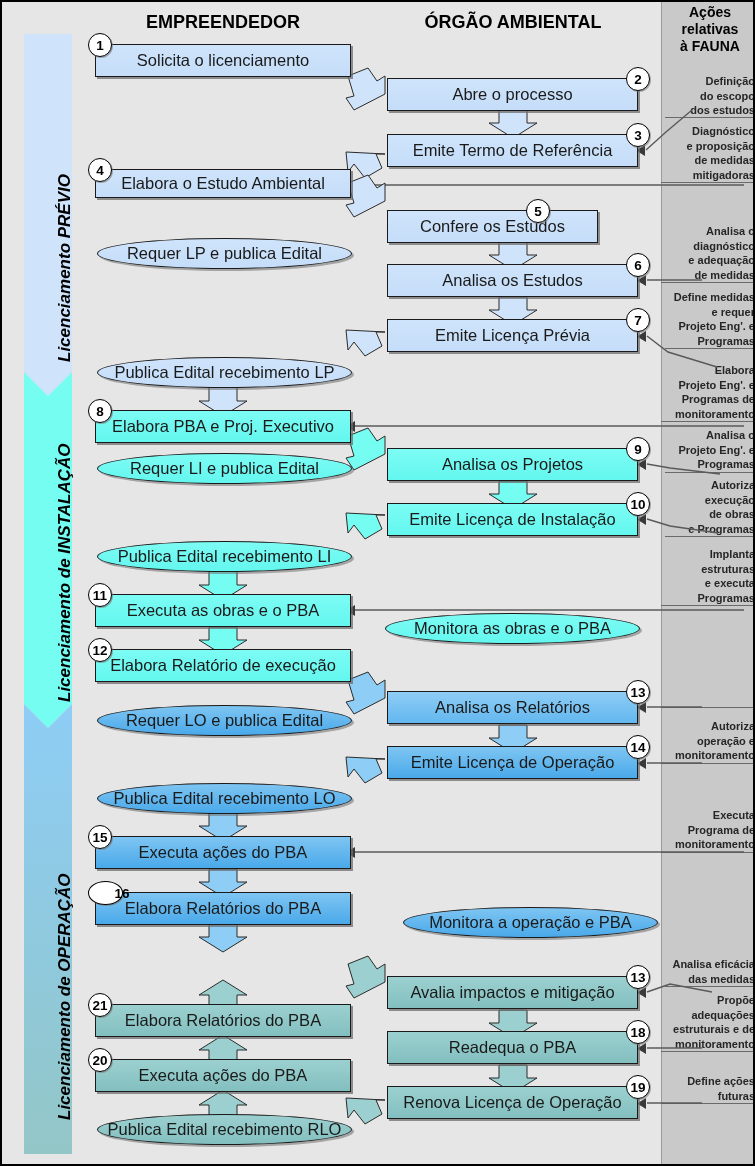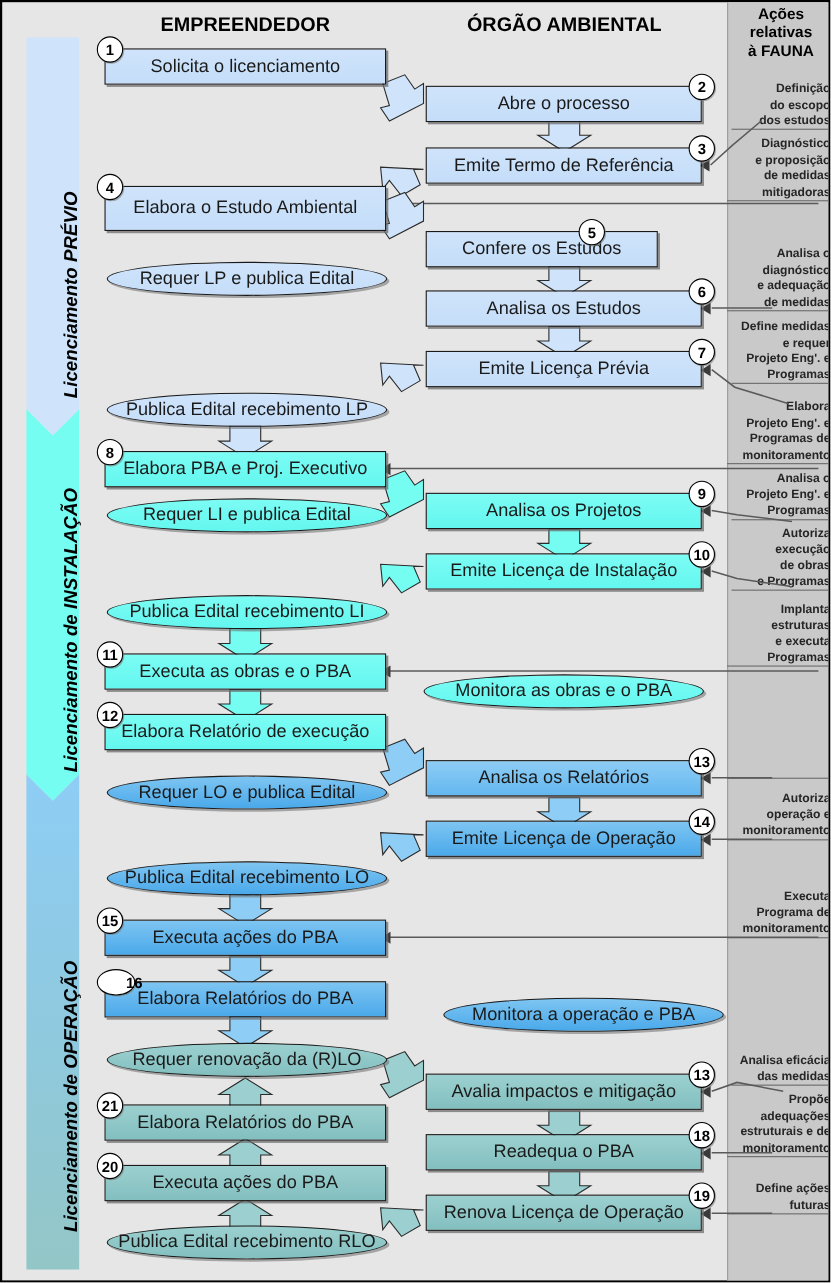--- a/index.html
+++ b/index.html
@@ -293,21 +293,21 @@
 
     <div class="node rect f-prev" style="left:93px; top:42px; width:256px; height:33px;">Solicita o licenciamento</div>
     <div class="badge" style="left:86px; top:31px;">1</div>
 
     <div class="node rect f-prev" style="left:385px; top:76px; width:251px; height:33px;">Abre o processo</div>
     <div class="badge" style="left:624px; top:65px;">2</div>
 
     <div class="node rect f-prev" style="left:385px; top:132px; width:251px; height:33px;">Emite Termo de Referência</div>
     <div class="badge" style="left:624px; top:121px;">3</div>
 
-    <div class="node rect f-prev" style="left:93px; top:167px; width:256px; height:41px;">Elabora o Estudo Ambiental</div>
+    <div class="node rect f-prev" style="left:93px; top:167px; width:256px; height:29px;">Elabora o Estudo Ambiental</div>
     <div class="badge" style="left:86px; top:156px;">4</div>
 
     <div class="node ellipse f-prev" style="left:95px; top:236px; width:255px; height:31px;">Requer LP e publica Edital</div>
 
     <div class="node rect f-prev" style="left:385px; top:208px; width:211px; height:33px;">Confere os Estudos</div>
     <div class="badge" style="left:524px; top:197px;">5</div>
 
     <div class="node rect f-prev" style="left:385px; top:262px; width:251px; height:33px;">Analisa os Estudos</div>
     <div class="badge" style="left:624px; top:251px;">6</div>
 
@@ -348,21 +348,20 @@
     <div class="node ellipse f-op1b" style="left:95px; top:781px; width:255px; height:31px;">Publica Edital recebimento LO</div>
 
     <div class="node rect f-op1b" style="left:93px; top:834px; width:256px; height:33px;">Executa ações do PBA</div>
     <div class="badge" style="left:86px; top:823px;">15</div>
 
     <div class="node ellipse f-op1b" style="left:401px; top:861px; width:255px; height:31px;margin-top:44px;">Monitora a operação e PBA</div>
 
     <div class="node rect f-op1b" style="left:93px; top:890px; width:256px; height:33px;">Elabora Relatórios do PBA</div>
     <div class="badge" style="left:86px; top:879px;padding-left:33px;">16</div>
 
-    <div class="node ellipse f-op2" style="left:95px; top:946px; width:255px; height:31px;">Requer renovação da (R)LO</div>
 
     <div class="node rect f-op2" style="left:385px; top:974px; width:251px; height:33px;">Avalia impactos e mitigação</div>
     <div class="badge" style="left:624px; top:963px;">13</div>
 
     <div class="node rect f-op2" style="left:93px; top:1002px; width:256px; height:33px;">Elabora Relatórios do PBA</div>
     <div class="badge" style="left:86px; top:991px;">21</div>
 
     <div class="node rect f-op2" style="left:385px; top:1029px; width:251px; height:33px;">Readequa o PBA</div>
     <div class="badge" style="left:624px; top:1018px;">18</div>
 

